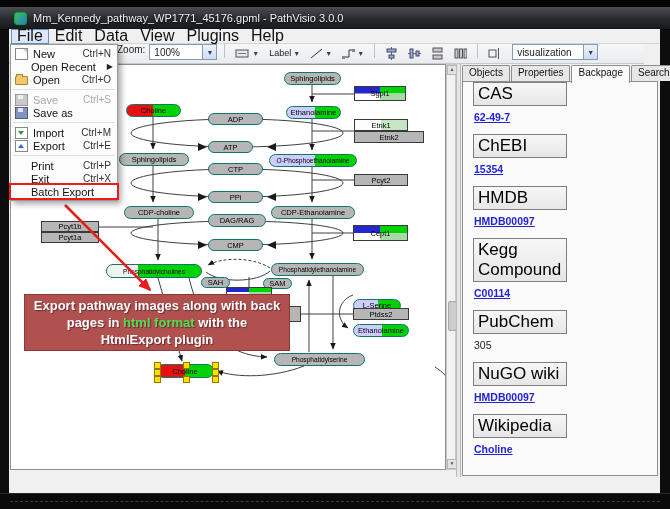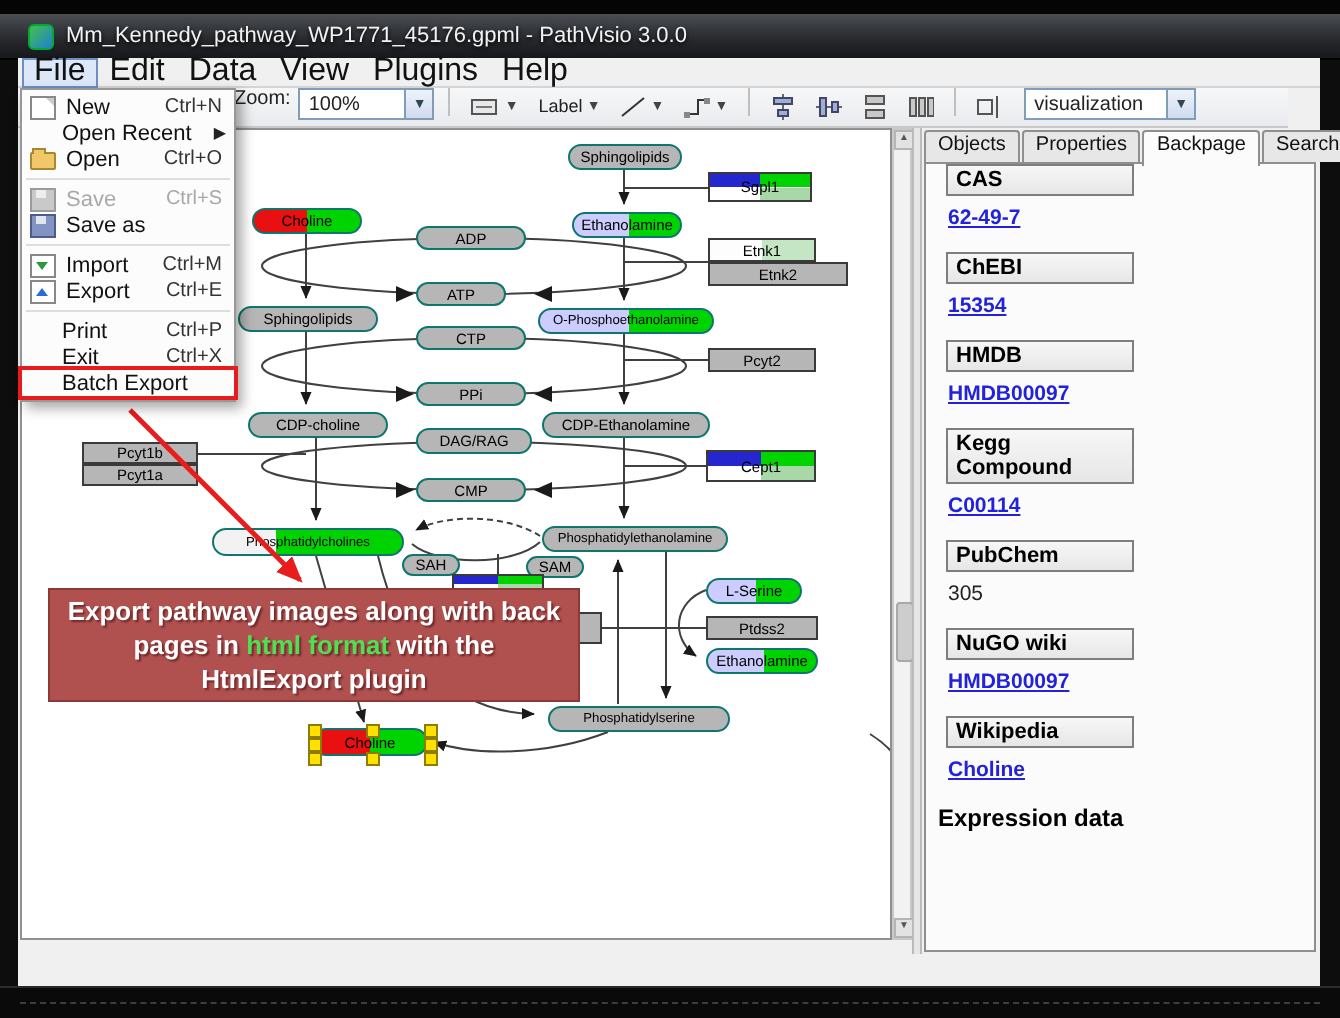--- a/index.html
+++ b/index.html
@@ -59,21 +59,21 @@
   .sidebar{position:absolute;left:452px;top:0;width:199px;height:413px;background:#f0f0f0;}
   .tabs{position:absolute;left:1px;top:1px;height:17px;display:flex;gap:1px;font-size:10px;}
   .tab{background:#e7e7e7;border:1px solid #8f8f8f;border-bottom:none;padding:1px 6px 0 6px;
        border-radius:2px 2px 0 0;color:#111;height:14px;}
   .tab.active{background:#fbfbfb;height:16px;position:relative;z-index:2;}
   .side-panel{position:absolute;left:1px;top:17px;width:196px;height:395px;background:#fbfbfb;
               border:1px solid #8f8f8f;box-sizing:border-box;overflow:hidden;}
   .xref-heading{color:#2d74b5;font-weight:bold;font-size:12px;margin:13px 0 24px 10px;}
   .section{margin-left:10px;margin-bottom:11px;}
   .section-box{width:84px;border:1px solid #7e7e7e;background:linear-gradient(#f7f7f7,#e6e6e6);
-               font-weight:bold;font-size:11px;padding:1px 4px;color:#000;}
+               font-weight:normal;font-size:17px;padding:1px 4px;color:#000;}
   .section-val{margin:5px 0 0 1px;font-size:10.5px;font-weight:bold;}
   .section-val a{color:#2222dd;text-decoration:underline;}
   .section-val.plain{color:#222;font-weight:normal;}
   .expr-heading{font-weight:bold;font-size:12px;color:#000;margin:6px 0 0 6px;}
   .hscroll{position:absolute;left:10px;top:470px;width:437px;height:8px;background:#f2f2f2;border:1px solid #c8c8c8;box-sizing:border-box;}
   .hscroll .sb-btn{position:absolute;top:0;width:8px;height:6px;background:#e2e2e2;border:1px solid #b5b5b5;
                    font-size:5px;line-height:5px;text-align:center;color:#555;}
   .hscroll .thumb{position:absolute;left:58px;top:1px;width:270px;height:4px;background:#cdcdcd;border:1px solid #a8a8a8;border-radius:2px;}
   .statusbar{position:absolute;left:9px;top:478px;width:651px;height:15px;background:linear-gradient(#f2f2f2,#e2e2e2);
              border-top:1px solid #a8a8a8;font-size:10px;color:#222;line-height:15px;padding-left:4px;box-sizing:border-box;
@@ -320,21 +320,21 @@
         <div class="node pill fill-gray small-label" style="left: 260px; top: 198px; width: 93px; height: 13px;">
           <span>Phosphatidylethanolamine</span>
         </div>
         <div class="node pill fill-gray" style="left: 190px; top: 212px; width: 29px; height: 11px;">
           <span>SAH</span>
         </div>
         <div class="node pill fill-gray" style="left: 252px; top: 213px; width: 29px; height: 11px;">
           <span>SAM</span>
         </div>
         <div class="node rect fill-quad" style="left: 215px; top: 222px; width: 46px; height: 10px;"></div>
-        <div class="node pill fill-lavgreen" style="left: 342px; top: 224px; width: 48px; height: 13px;">
+        <div class="node pill fill-lavgreen" style="left: 342px; top: 234px; width: 48px; height: 13px;">
           <span>L-Serine</span>
         </div>
         <div class="node rect fill-grayrect" style="left: 342px; top: 243px; width: 56px; height: 12px;">
           <span>Ptdss2</span>
         </div>
         <div class="node rect fill-grayrect" style="left: 272px; top: 241px; width: 18px; height: 16px;"></div>
         <div class="node pill fill-lavgreen" style="left: 342px; top: 259px; width: 56px; height: 13px;">
           <span>Ethanolamine</span>
         </div>
         <div class="node pill fill-gray small-label" style="left: 263px; top: 288px; width: 91px; height: 13px;">
@@ -391,21 +391,20 @@
             </div>
             <div class="section">
               <div class="section-box">NuGO wiki</div>
               <div class="section-val"><a href="#">HMDB00097</a></div>
             </div>
             <div class="section">
               <div class="section-box">Wikipedia</div>
               <div class="section-val"><a href="#">Choline</a></div>
             </div>
           </div>
-        <div class="expr-heading">Expression data</div>
       </div>
     </div>
   </div>
 
   <div class="hscroll">
     <div class="sb-btn" style="left:0;">◄</div>
     <div class="thumb"></div>
     <div class="sb-btn" style="right:0;">►</div>
   </div>
 

